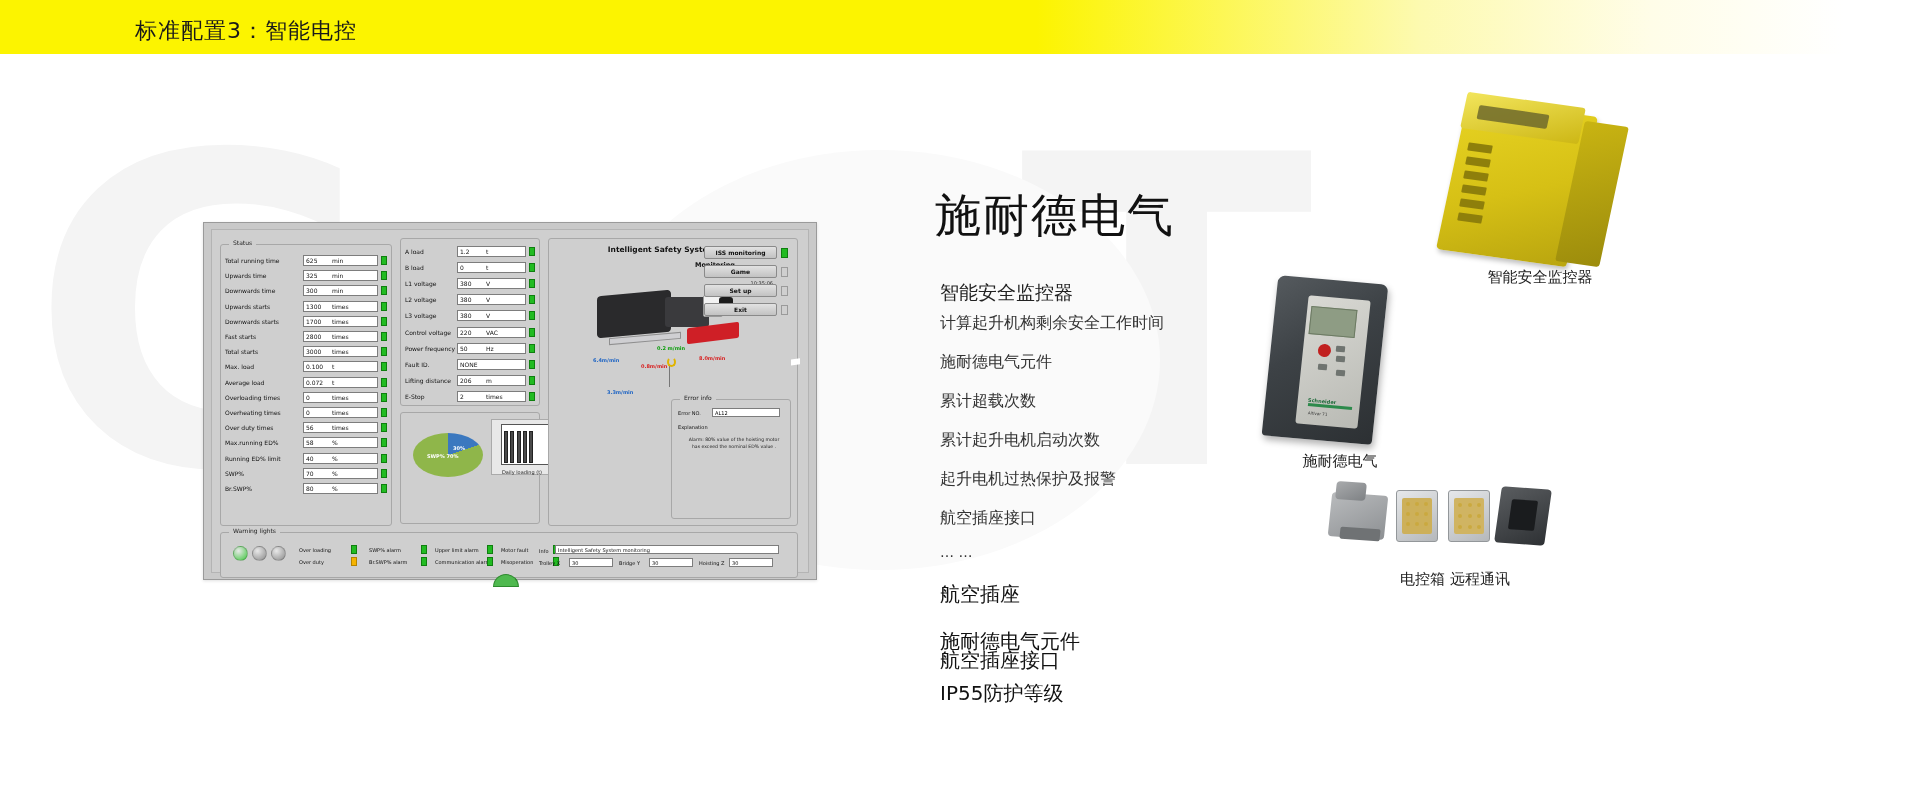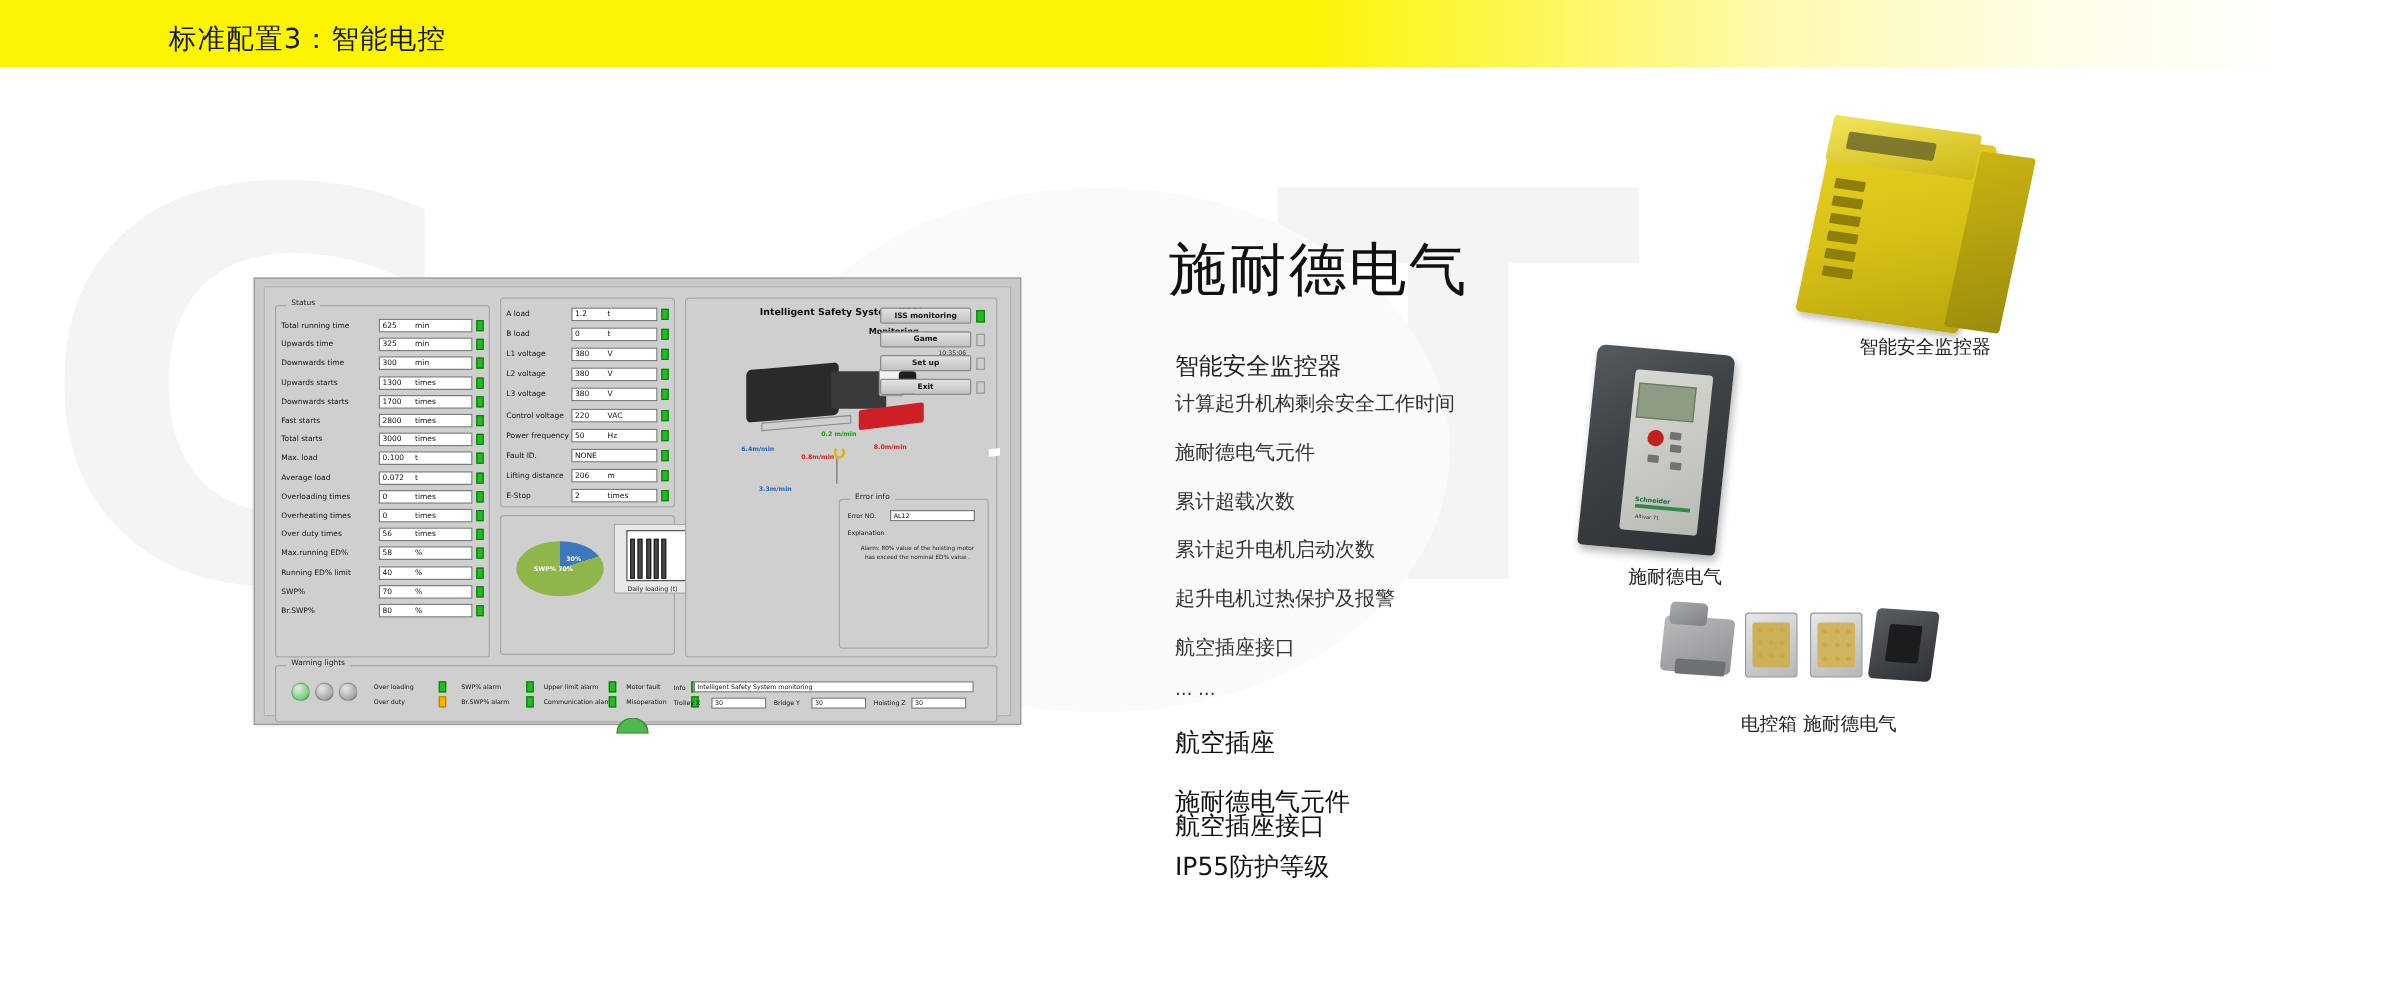--- a/index.html
+++ b/index.html
@@ -621,14 +621,14 @@
       <i class="pin" style="left:14px;top:16px;"></i>
       <i class="pin" style="left:23px;top:16px;"></i>
     <i class="pin" style="left:4px;top:27px;"></i>
       <i class="pin" style="left:14px;top:27px;"></i>
       <i class="pin" style="left:23px;top:27px;"></i>
   </div>
 
   <div class="cbody" style="left:168px;top:8px;width:50px;height:56px;background:linear-gradient(150deg,#5a5d60,#2e3134);border-radius:4px;transform:skew(-8deg,4deg);"></div>
   <div class="cbody" style="left:180px;top:20px;width:26px;height:30px;background:#1a1c1e;border-radius:2px;transform:skew(-8deg,4deg);"></div>
 
-  <div class="cap">电控箱 施耐德电气</div>
+  <div class="cap">电控箱 远程通讯</div>
 </div>
 
 </body></html>

